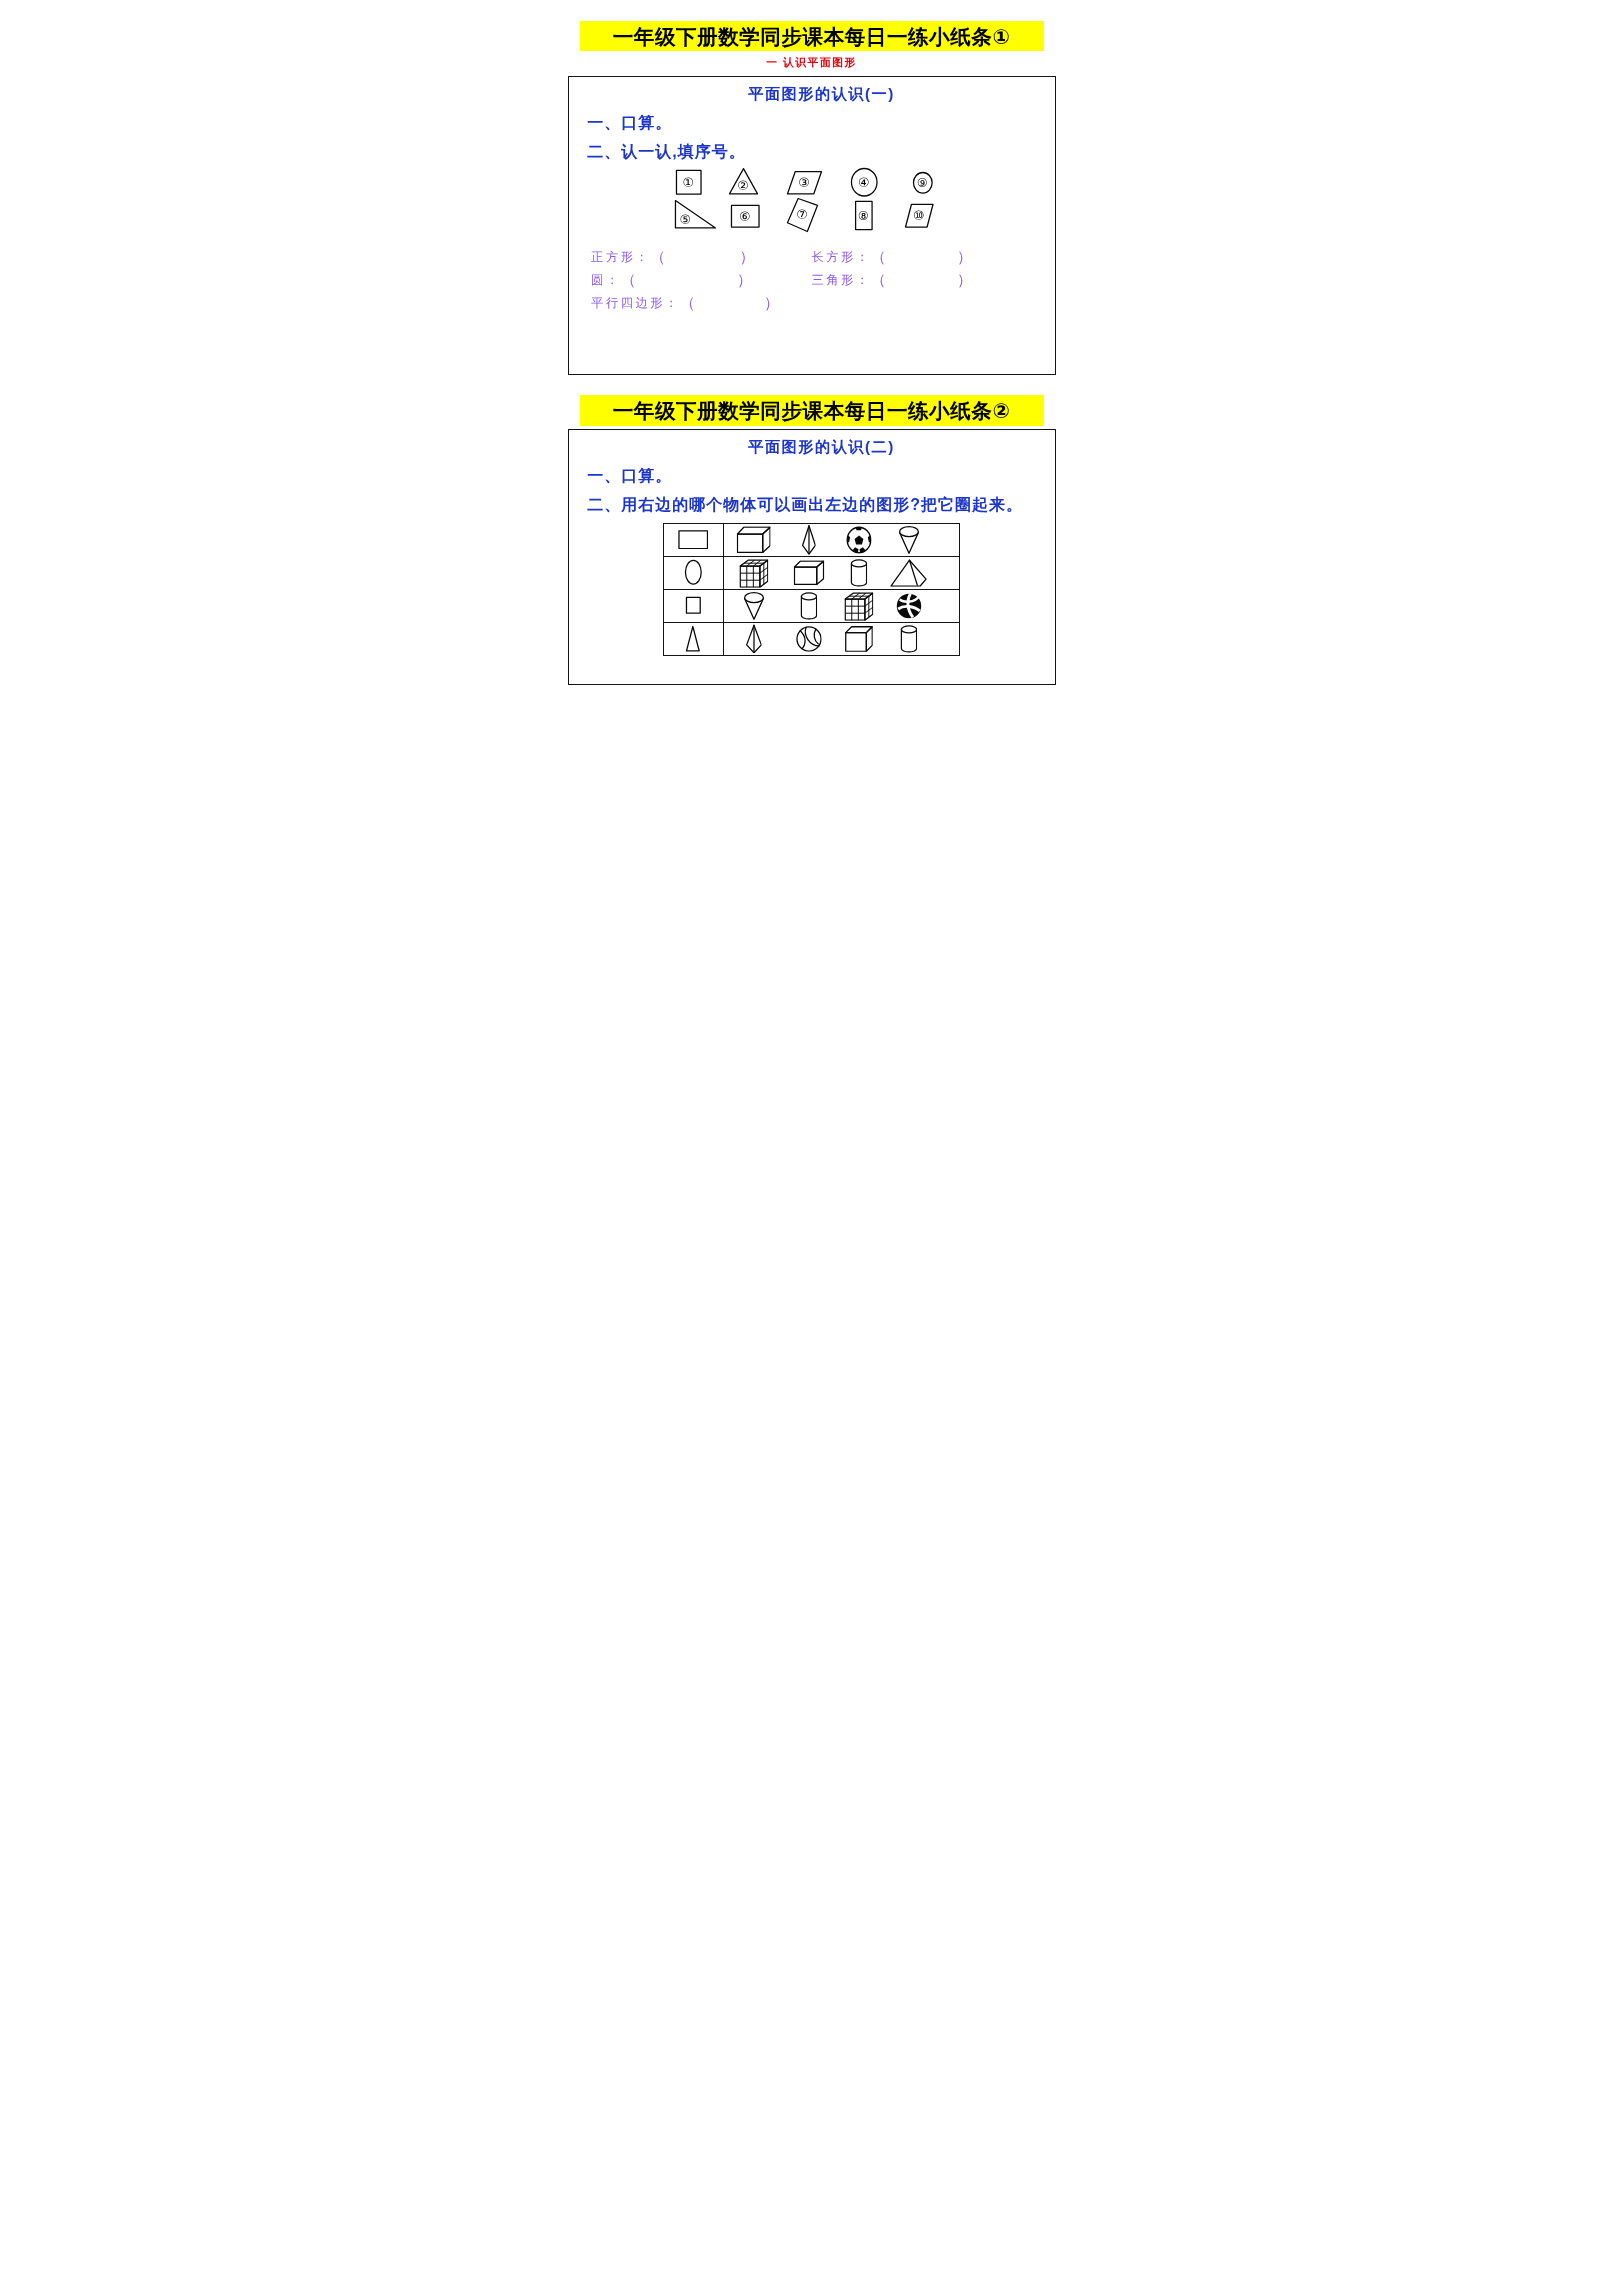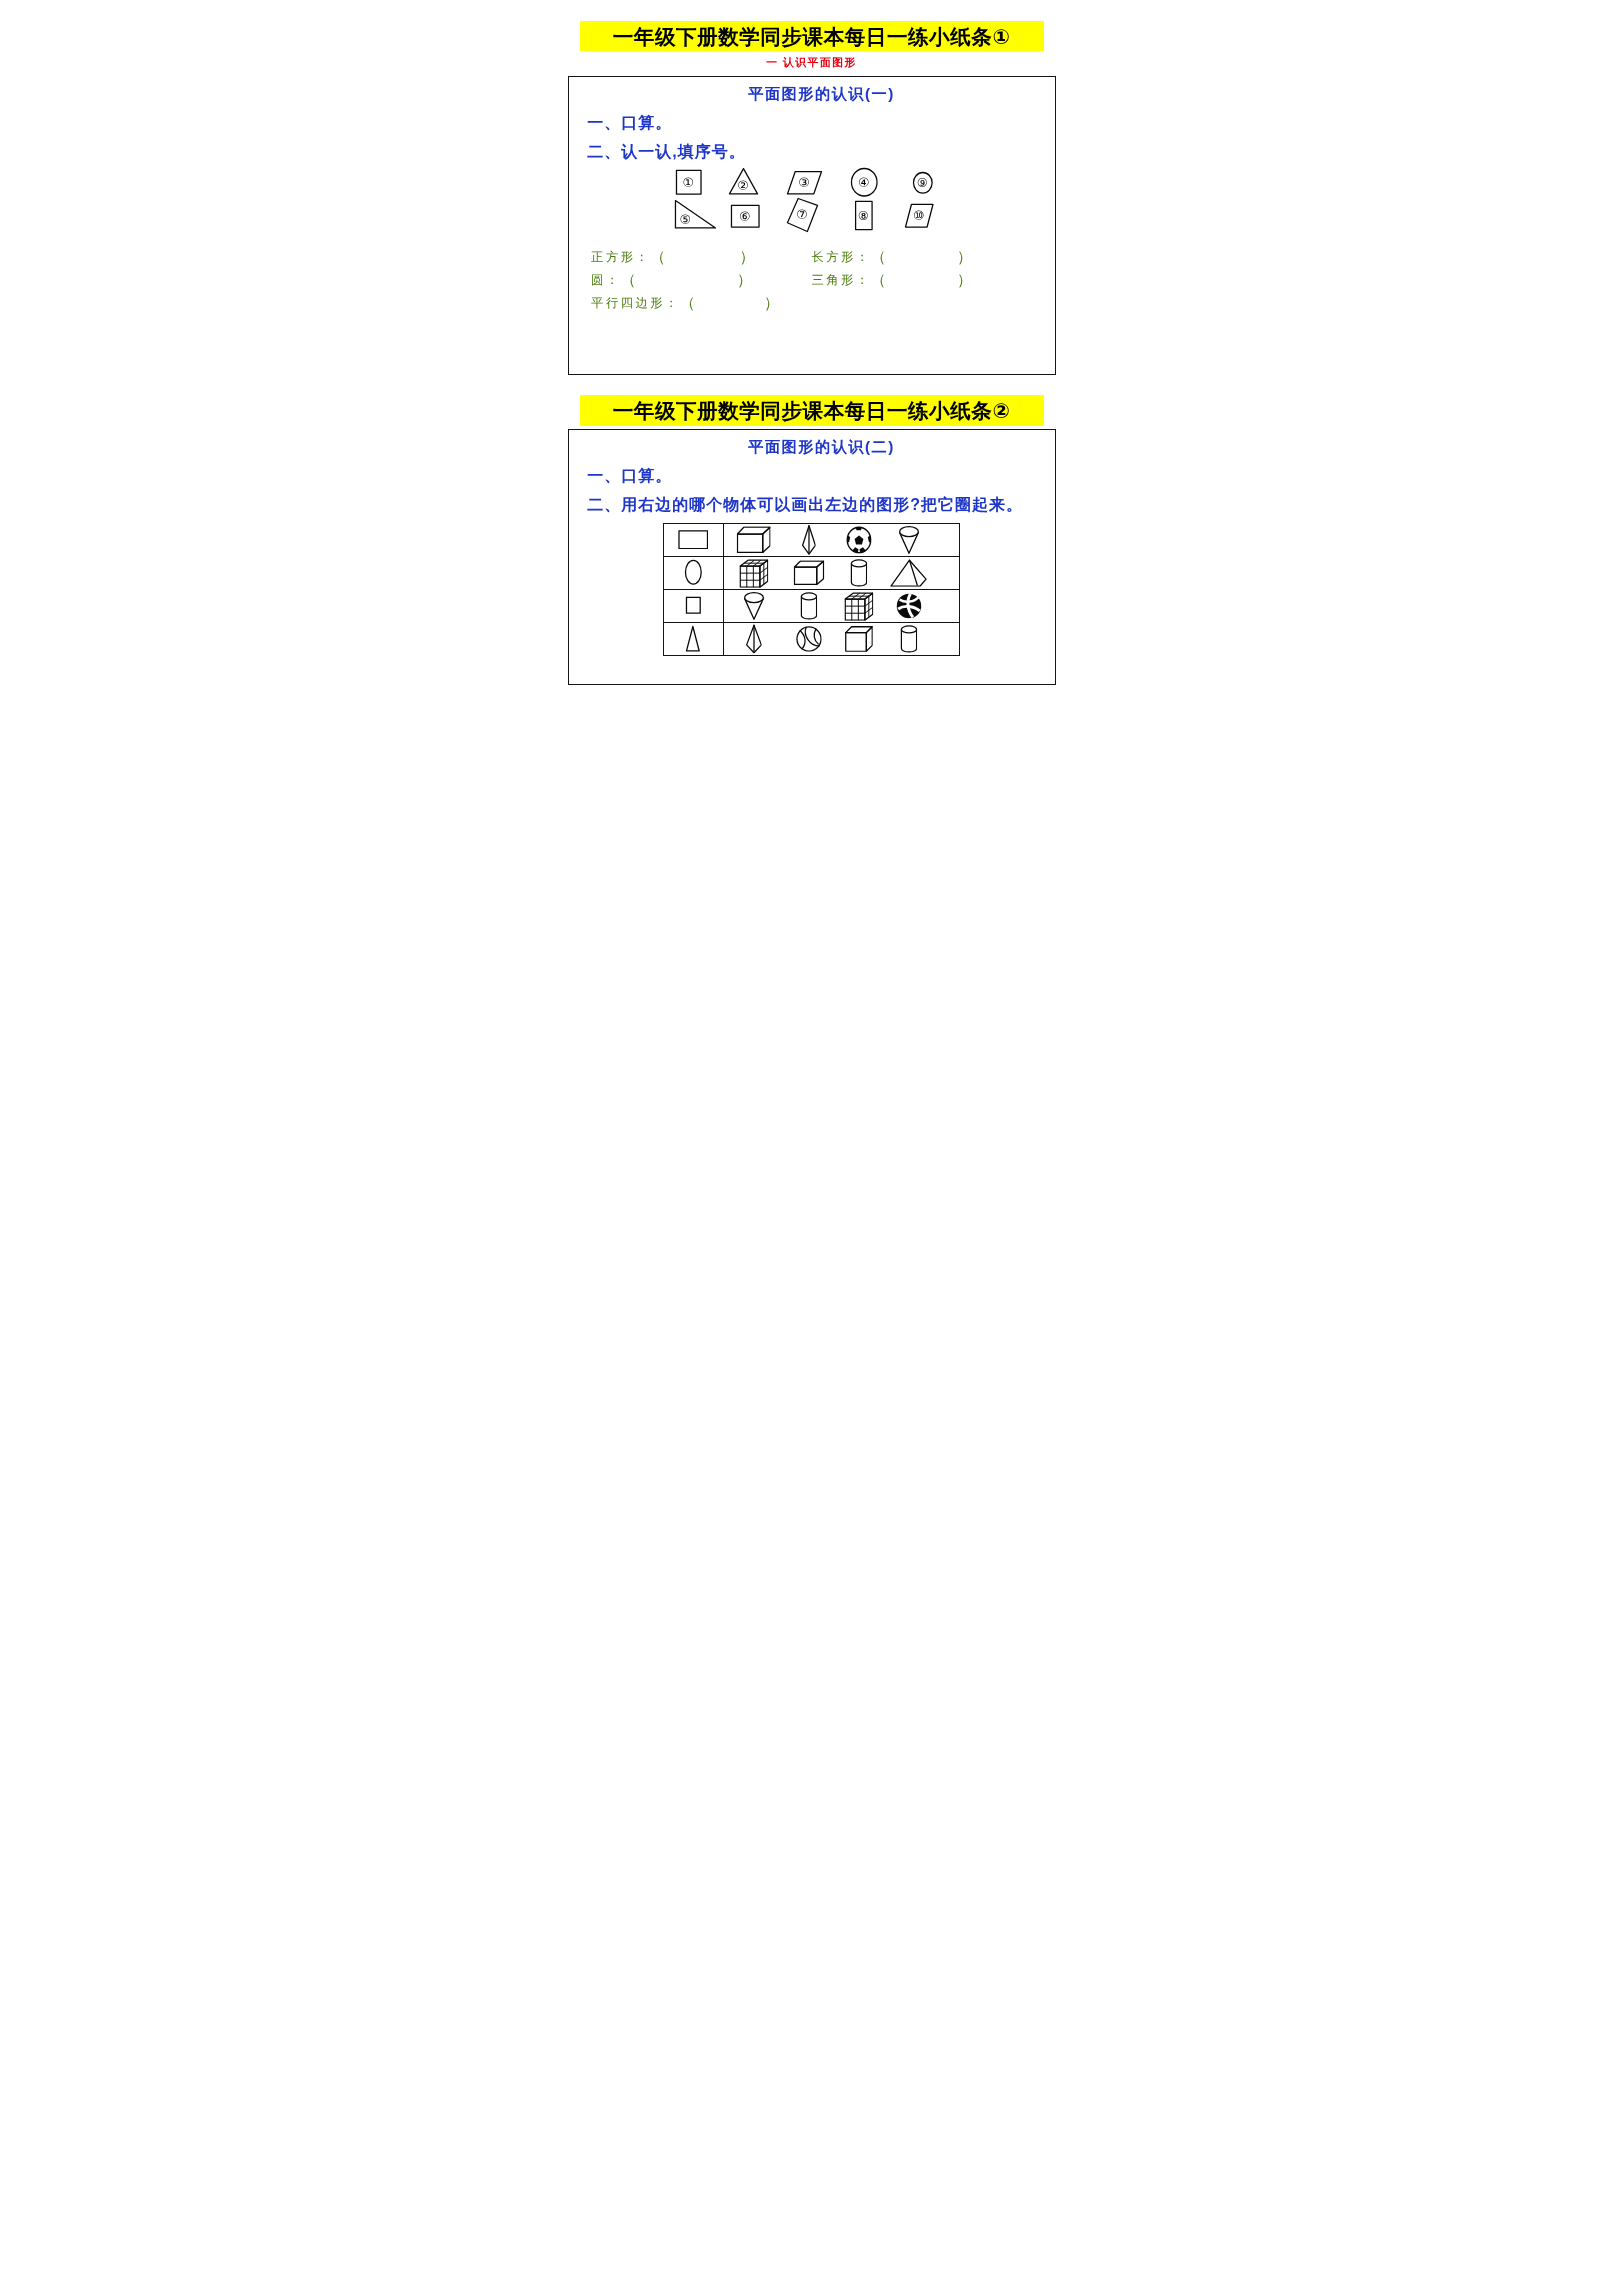--- a/index.html
+++ b/index.html
@@ -49,21 +49,21 @@
   }
   .shapes-area{position:relative;height:73px;margin-top:4.9px;}
   .shape{position:absolute;}
   .shape svg{display:block;width:100%;height:100%;}
   .shape .num{
     position:absolute;top:50%;left:50%;
     font-family:"DejaVu Sans",sans-serif;font-size:12.8px;line-height:1;color:#000;
   }
   .answers{margin-top:5.9px;}
   .ans-line{
-    position:relative;height:22.6px;color:#4d7c0f;
+    position:relative;height:22.6px;color:#8b5cf6;
     font-family:"Liberation Serif","DejaVu Serif",serif;font-size:12.3px;
   }
   .ans-item{position:absolute;top:1px;white-space:nowrap;letter-spacing:2.5px;}
   .paren{font-size:15.2px;letter-spacing:0;vertical-align:-1px;}
   .gap{display:inline-block;}
   .shape-table{
     width:297px;margin:6.9px 0 0 94px;border:1.5px solid var(--ink);
     box-sizing:border-box;
   }
   .st-row{display:flex;border-top:1.5px solid var(--ink);}

